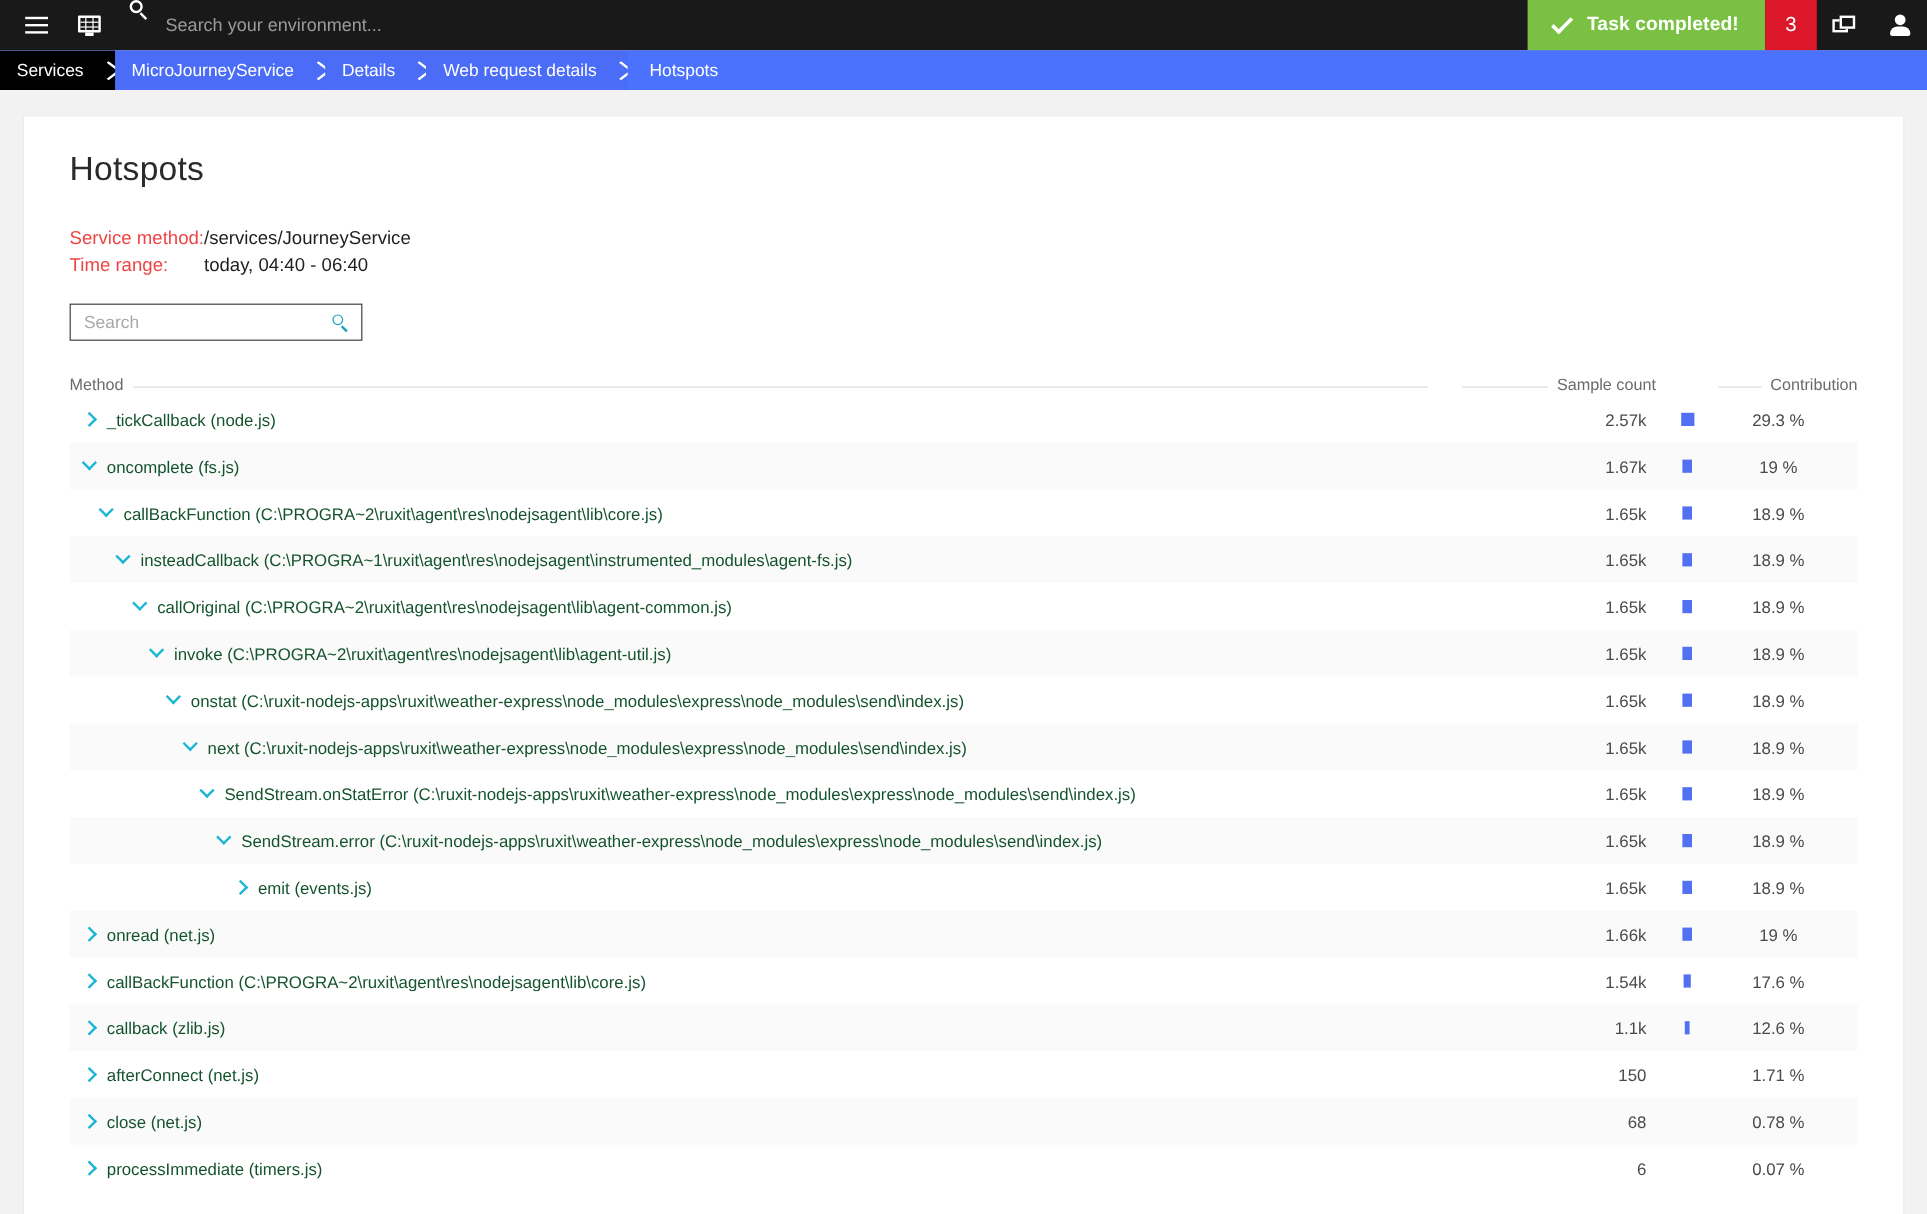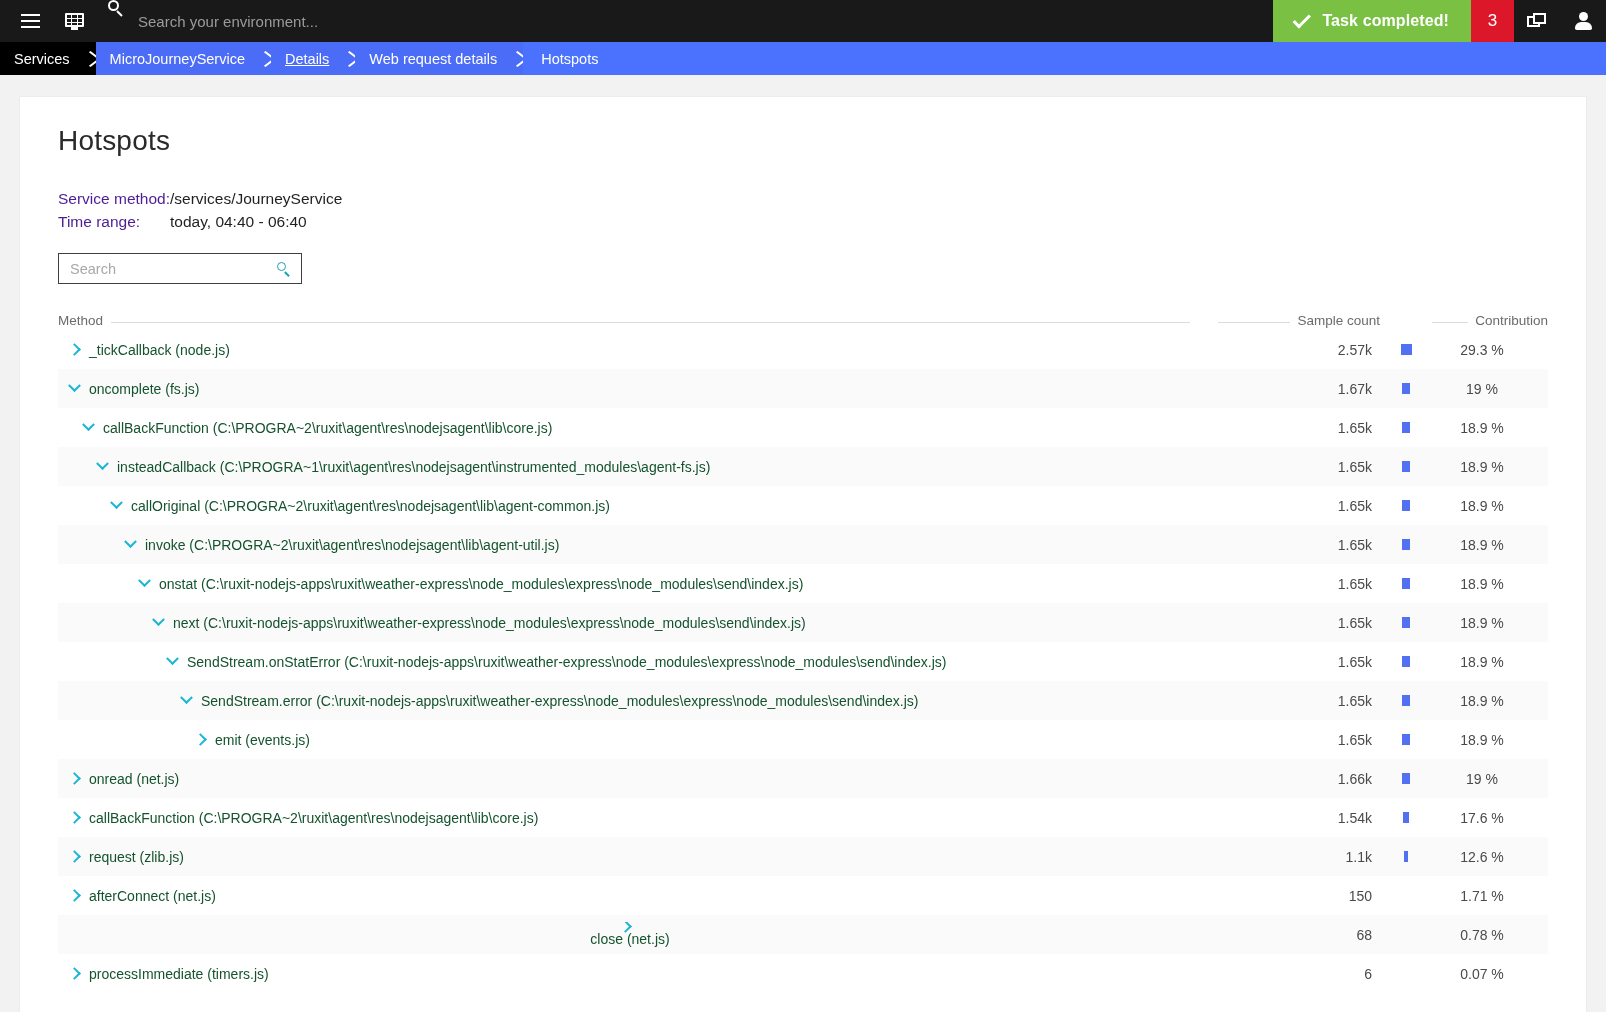--- a/index.html
+++ b/index.html
@@ -135,21 +135,21 @@
   .crumb .arrow {
     position: absolute;
     right: -1px; top: 50%;
     width: 13px; height: 13px;
     border-top: 2px solid #ffffff;
     border-right: 2px solid #ffffff;
     transform: translateY(-50%) rotate(45deg) skew(-8deg,-8deg);
   }
   .crumb.c1 { background: #000000; }
   .crumb.c2 { background: #4a6cf7; }
-  .crumb.c3 { background: #4a6cf7; text-decoration: underline; }
+  .crumb.c3 { background: #4a6cf7; }
   .crumb.c4 { background: #4a6cf7; }
   .crumb.last {
     background: #4a72ff;
     flex: 1;
     padding-left: 18px;
   }
 
   
   .page-wrap {
     padding: 22px 20px 0 20px;
@@ -171,21 +171,21 @@
     letter-spacing: .2px;
   }
 
   .meta {
     margin-top: 30px;
     font-size: 15.5px;
     line-height: 23px;
   }
   .meta-row { display: flex; }
   .meta-label {
-    color: #4c1d95;
+    color: #ef4444;
     width: 112px;
     flex: none;
   }
   .meta-value { color: #1f1f1f; }
 
   .search-box {
     margin-top: 20px;
     position: relative;
     width: 244px; height: 31px;
     border: 1px solid #404040;
@@ -545,41 +545,41 @@
               </div>
               <div class="cell-count">1.54k</div>
               <div class="cell-bar">
                 <span class="bar" style="width: 6.61px; background: rgb(82, 113, 242);"></span>
               </div>
               <div class="cell-contrib">17.6 %</div>
             </div>
             <div class="trow even">
               <div class="cell-method" style="padding-left: 12px;">
                 <span class="chev closed"></span>
-                <span class="m-name">request (zlib.js)</span>
+                <span class="m-name">callback (zlib.js)</span>
               </div>
               <div class="cell-count">1.1k</div>
               <div class="cell-bar">
                 <span class="bar" style="width: 4.73px; background: rgb(82, 113, 242);"></span>
               </div>
               <div class="cell-contrib">12.6 %</div>
             </div>
             <div class="trow odd">
               <div class="cell-method" style="padding-left: 12px;">
                 <span class="chev closed"></span>
                 <span class="m-name">afterConnect (net.js)</span>
               </div>
               <div class="cell-count">150</div>
               <div class="cell-bar">
                 <span class="bar" style="width: 0.64px; background: rgb(82, 113, 242); opacity: 0;"></span>
               </div>
               <div class="cell-contrib">1.71 %</div>
             </div>
             <div class="trow even">
-              <div class="cell-method" style="padding-left: 12px; flex-direction: column;">
+              <div class="cell-method" style="padding-left: 12px;">
                 <span class="chev closed"></span>
                 <span class="m-name">close (net.js)</span>
               </div>
               <div class="cell-count">68</div>
               <div class="cell-bar">
                 <span class="bar" style="width: 0.29px; background: rgb(82, 113, 242); opacity: 0;"></span>
               </div>
               <div class="cell-contrib">0.78 %</div>
             </div>
             <div class="trow odd">

